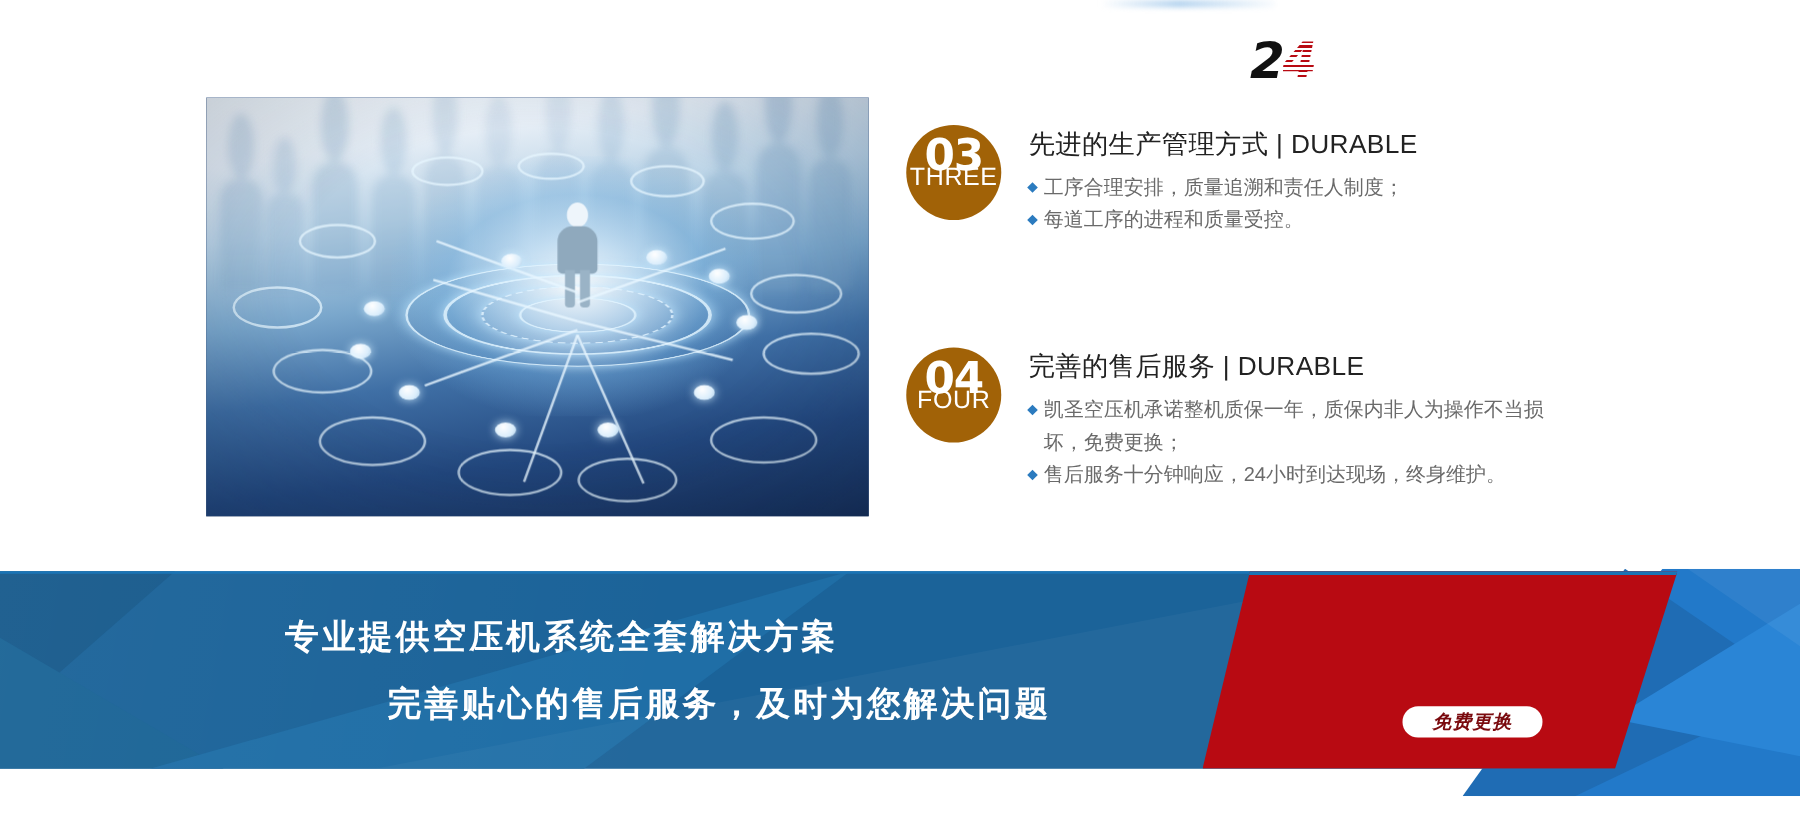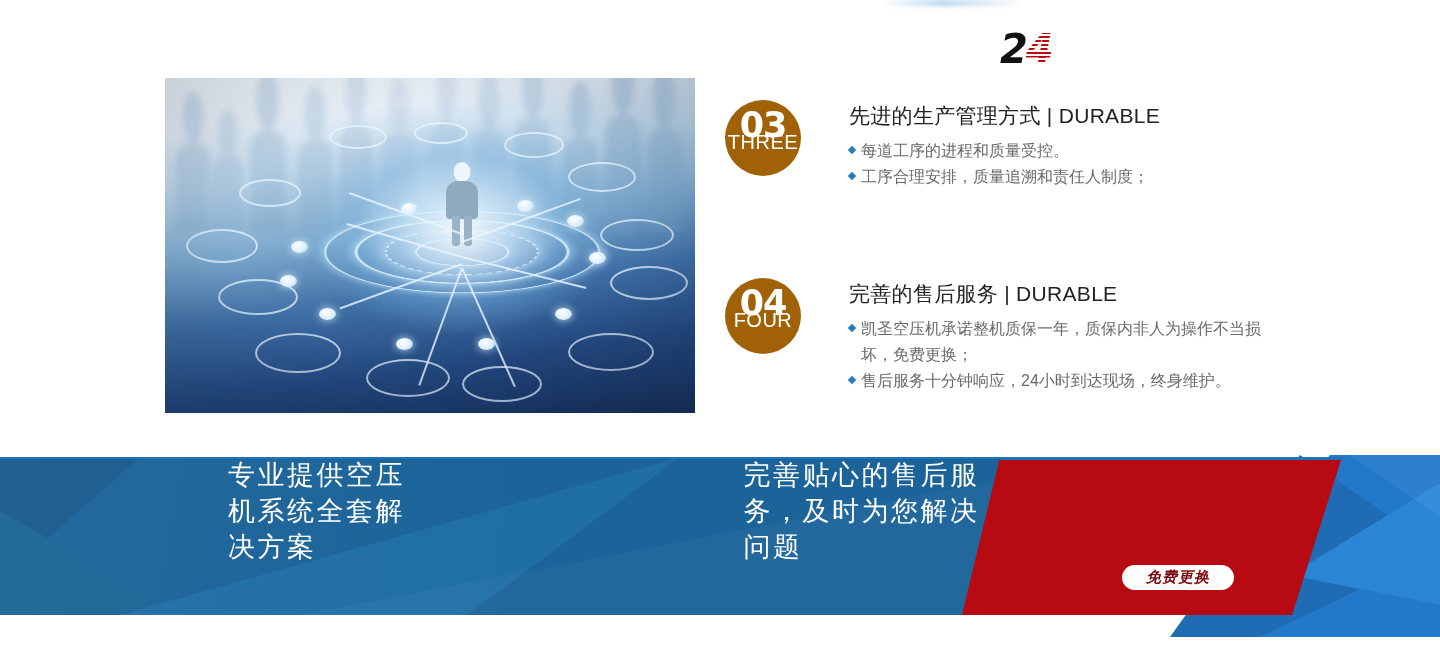--- a/index.html
+++ b/index.html
@@ -88,21 +88,21 @@
   .badge .num {
     position:absolute; left:0; right:0; top:8px; text-align:center;
     font-size:35px; font-weight:700; letter-spacing:-1px; line-height:1;
     font-family:"DejaVu Sans", sans-serif;
   }
   .badge .word {
     position:absolute; left:0; right:0; top:32px; text-align:center;
     font-size:20px; font-weight:400; letter-spacing:.5px; line-height:1;
     font-family:"Liberation Sans", sans-serif;
   }
-  .ftext { margin-left:48px; padding-top:2px; }
+  .ftext { margin-left:22px; padding-top:2px; }
   .ftitle {
     font-size:21px; color:#222; font-weight:400; line-height:1.3;
     margin-bottom:9px; white-space:nowrap; letter-spacing:.3px;
   }
   .fbody { font-size:16px; color:#6a6a6a; line-height:1.62; max-width:420px; }
   .fbody .li { position:relative; padding-left:12px; }
   .fbody .li .bullet {
     position:absolute; left:0; top:9px; width:6px; height:6px;
     background:#2b7bbf; transform:rotate(45deg);
   }
@@ -118,22 +118,22 @@
   .f-c { left:120px; top:0;    width:560px; height:158px;
          background:#1f6ea6; clip-path:polygon(100% 0, 0 100%, 62% 100%); }
   .f-e { left:300px; top:0;    width:820px; height:158px;
          background:rgba(255,255,255,.035); clip-path:polygon(0 100%, 100% 0, 100% 100%); }
   .f-f { left:0;     top:0;    width:1440px; height:158px;
          background:linear-gradient(100deg, rgba(255,255,255,.045) 0%, rgba(255,255,255,0) 38%); }
   .banner-topline { position:absolute; left:0; top:0; width:1440px; height:2px; background:#1b74b5; }
 
   .banner-text {
     position:absolute; left:0; top:0; width:990px; height:158px;
-    display:flex; flex-direction:row; justify-content:center;
-    color:#fff; z-index:4;
+    display:flex; flex-direction:column; justify-content:center;
+    color:#fff; z-index:4;font-weight:bold;
   }
   .bt-1 { font-size:27px; letter-spacing:2.5px; padding-left:228px; margin-bottom:18px; }
   .bt-2 { font-size:27px; letter-spacing:2.5px; padding-left:310px; }
 
   
   .red-block {
     position:absolute; left:962px; top:0; width:380px; height:158px;
     background:#b80a12; z-index:5;
     clip-path:polygon(38px 0, 380px 0, 330px 158px, 0 158px);
   }
@@ -270,25 +270,25 @@
   <div class="feature f3">
     <div class="badge">
       <div class="num">03</div>
       <div class="word">THREE</div>
     </div>
     <div class="ftext">
       <div class="ftitle">先进的生产管理方式 | DURABLE</div>
       <div class="fbody">
         <div class="li">
           <span class="bullet"></span>
-          <span>每道工序的进程和质量受控。</span>
+          <span>工序合理安排，质量追溯和责任人制度；</span>
         </div>
         <div class="li">
           <span class="bullet"></span>
-          <span>工序合理安排，质量追溯和责任人制度；</span>
+          <span>每道工序的进程和质量受控。</span>
         </div>
       </div>
     </div>
   </div>
 
   <div class="feature f4">
     <div class="badge">
       <div class="num">04</div>
       <div class="word">FOUR</div>
     </div>

